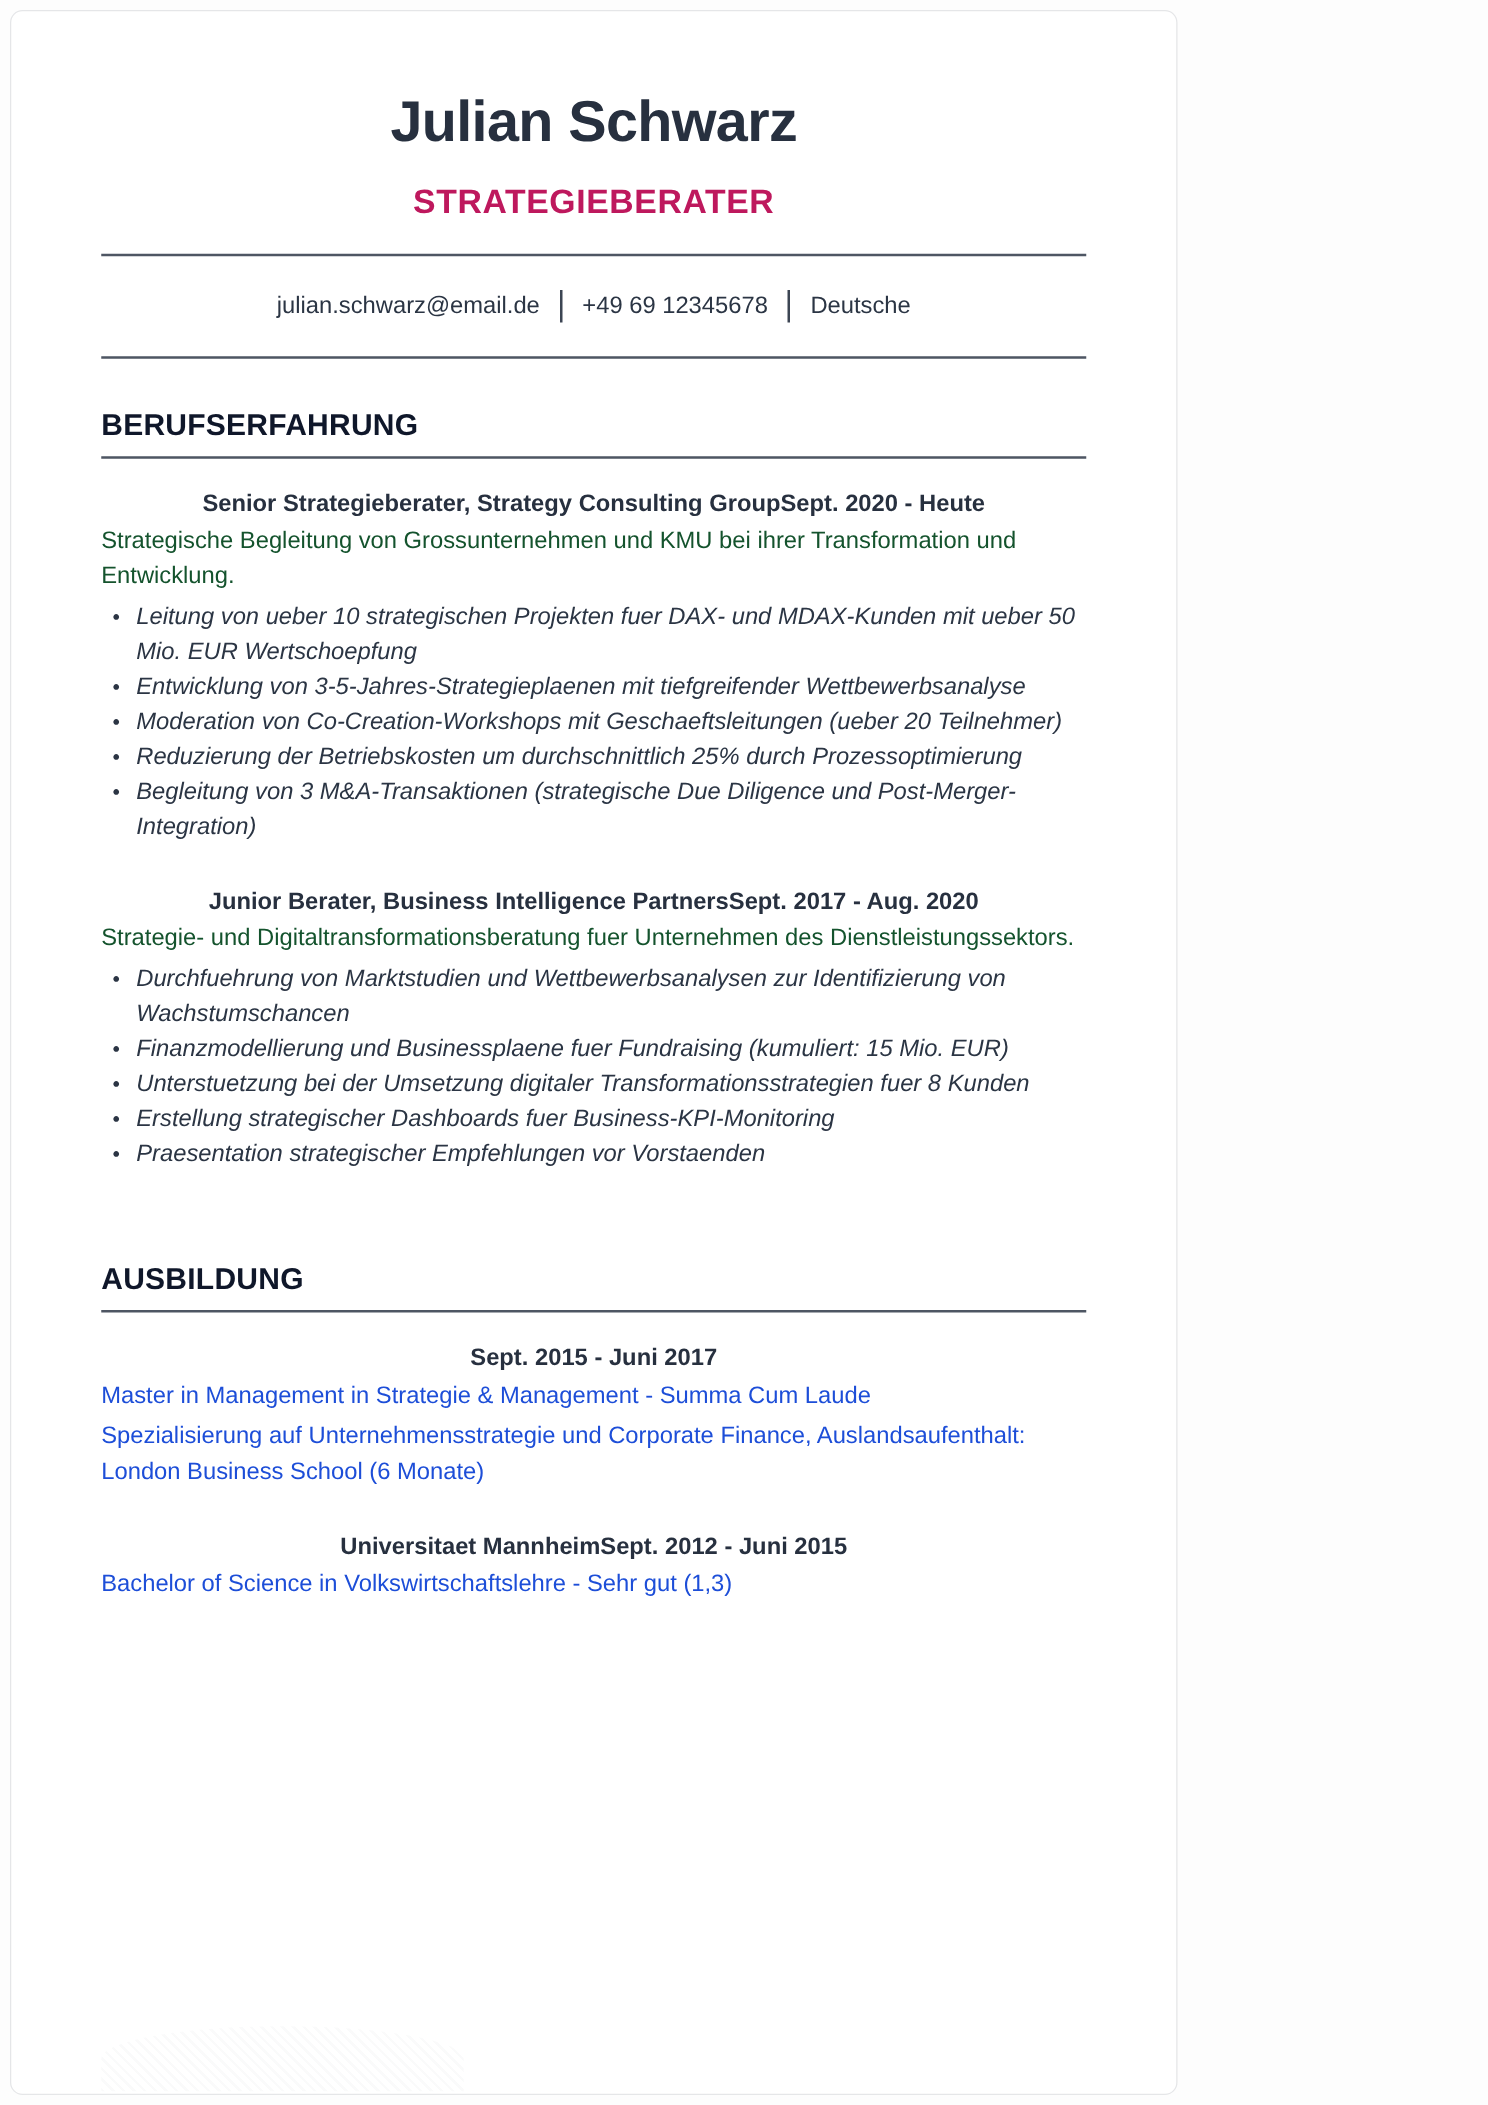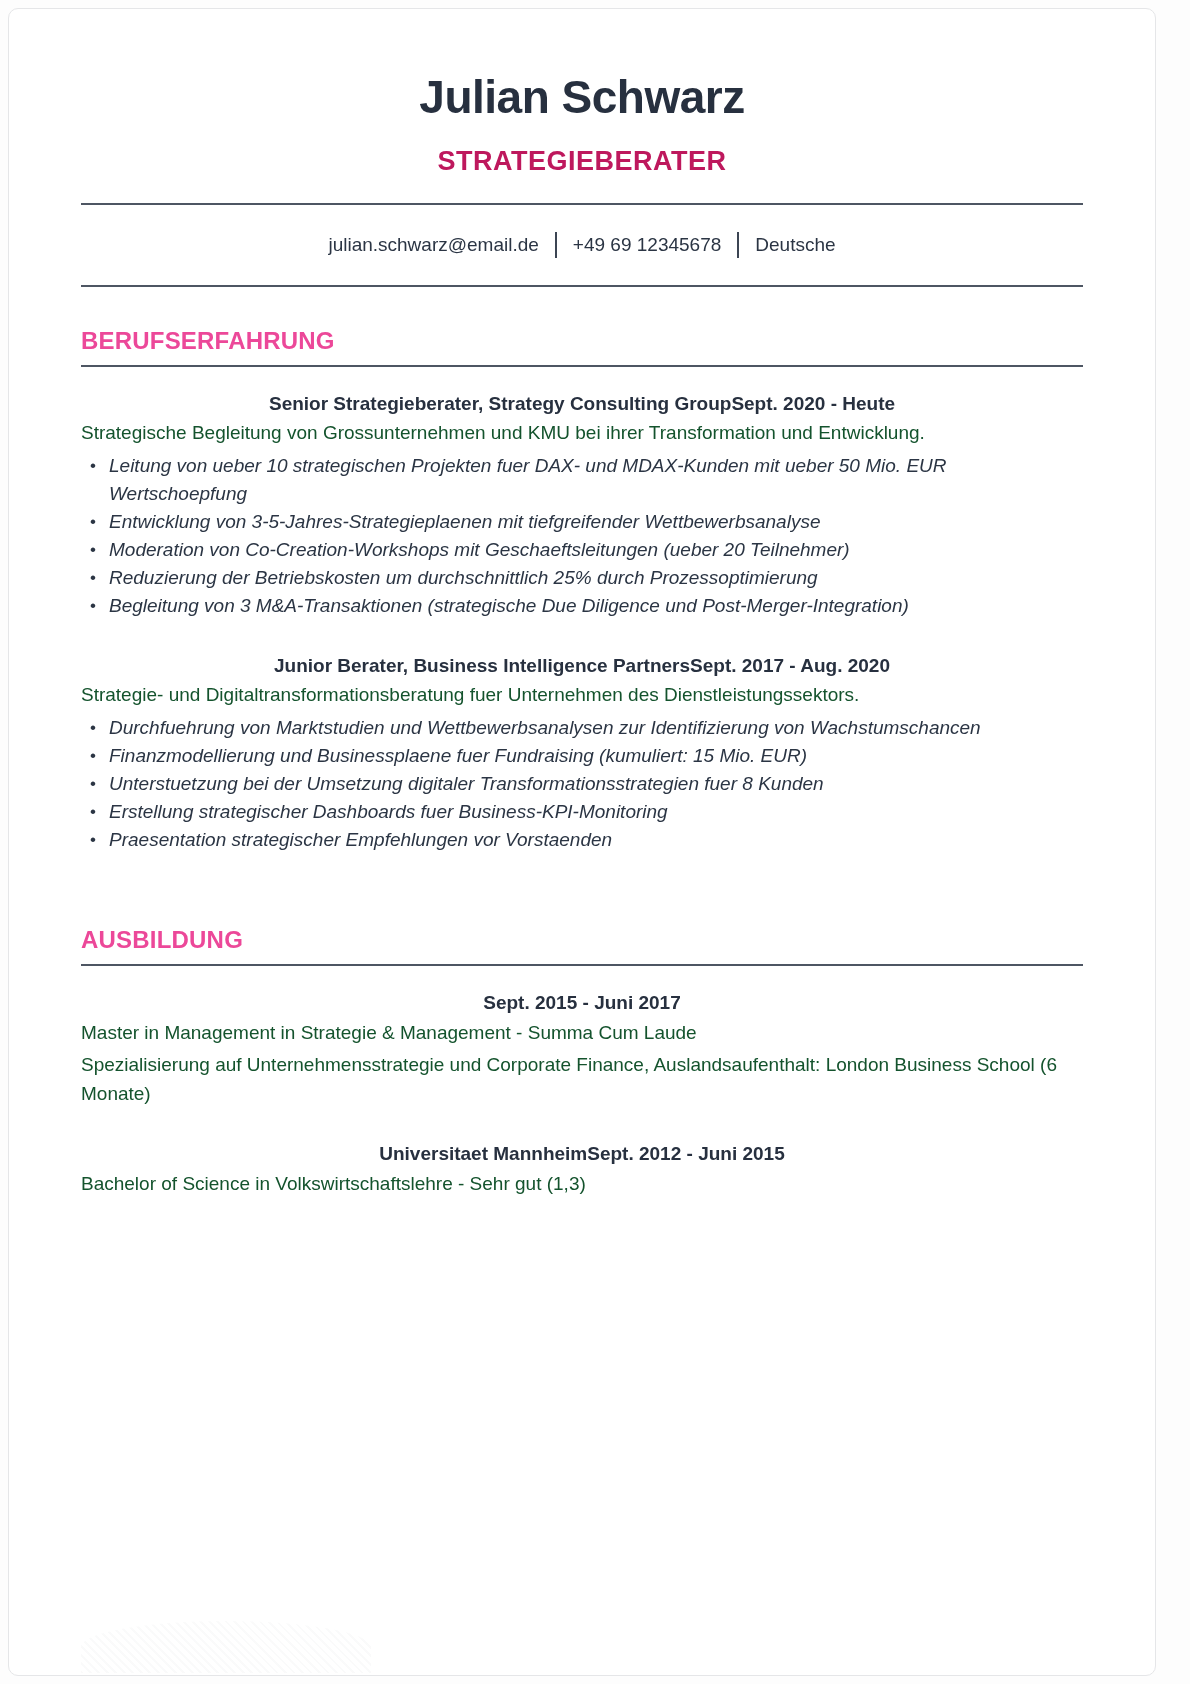--- a/index.html
+++ b/index.html
@@ -5,21 +5,21 @@
   * { box-sizing: border-box; }
   html, body {
     margin: 0; padding: 0;
     width: 1190px; height: 1684px;
     background: #fdfdfd;
     font-family: "Liberation Sans", sans-serif;
   }
   .page {
     position: absolute;
     left: 8px; top: 8px;
-    width: 1148px; height: 1668px;
+    width: 934px; height: 1668px;
     background: #ffffff;
     border: 1px solid #e5e6e8;
     border-radius: 10px;
     overflow: hidden;
   }
   .content {
     padding: 62px 72px 0 72px;
     color: #2b3544;
   }
   
@@ -59,21 +59,21 @@
     height: 26px;
     border-left: 2px solid #3c4553;
   }
   
   .section { margin-top: 40px; }
   .section-education { margin-top: 72px; }
   .section-heading {
     font-size: 24px;
     font-weight: 700;
     letter-spacing: 0.2px;
-    color: #ec4899;
+    color: #0f172a;
   }
   .section-rule {
     border: none;
     border-top: 2px solid #4e5663;
     margin: 10px 0 0 0;
   }
   
   .entry { margin-top: 25px; }
   .entry + .entry { margin-top: 34px; }
   .entry-header {
@@ -107,21 +107,21 @@
     flex: none;
     width: 28px;
     padding-left: 9px;
     font-size: 17px;
   }
   .bullet-text { flex: 1; font-style: italic; }
   .edu-line {
     font-size: 19px;
     line-height: 29px;
     margin-top: 3px;
-    color: #14532d;
+    color: #1d4ed8;
   }
   
   .watermark {
     position: absolute;
     left: 72px; bottom: 2px;
     width: 290px; height: 52px;
     background: repeating-linear-gradient(45deg, #9aa0a6 0 2px, transparent 2px 6px);
     opacity: 0.05;
     border-radius: 50% 50% 0 0;
     pointer-events: none;

